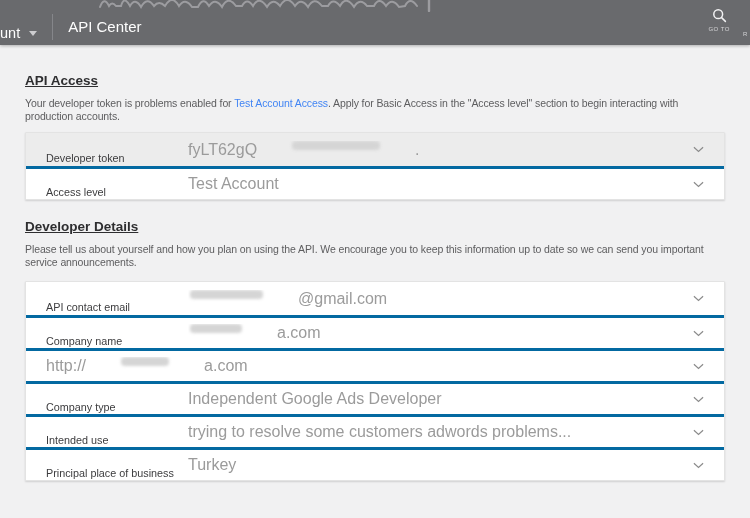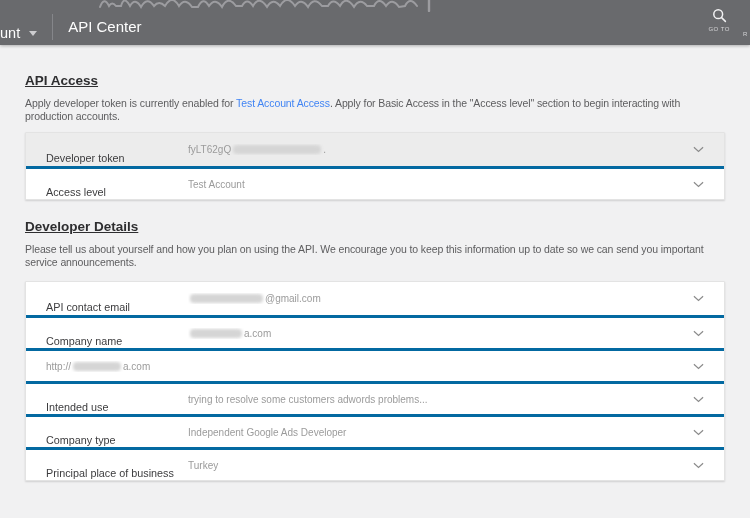--- a/index.html
+++ b/index.html
@@ -78,23 +78,23 @@
     height:33px; display:flex; align-items:center;
     padding:0 20px; cursor:pointer; background:#ffffff;
   }
   .row + .row { border-top:3px solid #0369a1; }
   .row.shaded { background:#ececec; }
   .row-label {
     width:142px; flex:none;
     font-size:10.8px; color:#3c3c3e;margin-top:16px;
   }
   .row-value {
-    flex:1; font-size:10px; color:#9b9b9b;
+    flex:1; font-size:16px; color:#9b9b9b;
     white-space:nowrap; overflow:hidden;
-    display:flex; align-items:center;
+    display:flex; gap:33px;
   }
   .blur {
     display:inline-block; height:9px; flex:none;
     background:#d5d5d5; border-radius:4px;
     filter:blur(1.4px); margin:0 2px;
   }
   .blur.w88 { width:88px; } .blur.w73 { width:73px; }
   .blur.w52 { width:52px; } .blur.w48 { width:48px; }
   .chevron { margin-left:auto; flex:none; display:flex; align-items:center; }
 </style>
@@ -124,21 +124,21 @@
     <span class="goto-label">GO TO</span>
   </div>
 
   <span class="right-fragment">R</span>
 </header>
 
 <main class="content">
 
   <h2 class="section-heading">API Access</h2>
 
-  <p class="section-desc"><span>Apply developer token is currently enabled for</span>
+  <p class="section-desc"><span>Your developer token is problems enabled for</span>
     <a class="link">Test Account Access</a><span>. Apply for Basic Access in the "Access level" section to begin interacting with production accounts.</span></p>
 
   <div class="card">
 
     <div class="row shaded">
       <span class="row-label">Developer token</span>
       <span class="row-value">
           <span>fyLT62gQ</span>
           <span class="blur w88"></span>
           <span>.</span>
@@ -201,40 +201,40 @@
           <span>a.com</span>
         </span>
       <span class="chevron">
         <svg width="11" height="7" viewBox="0 0 12 7">
             <path d="M1 1l5 4.6L11 1" fill="none" stroke="#8b8b8b" stroke-width="1.3"></path>
           </svg>
       </span>
     </div>
 
     <div class="row">
+      <span class="row-label">Company type</span>
+      <span class="row-value">Independent Google Ads Developer</span>
+      <span class="chevron">
+        <svg width="11" height="7" viewBox="0 0 12 7">
+            <path d="M1 1l5 4.6L11 1" fill="none" stroke="#8b8b8b" stroke-width="1.3"></path>
+          </svg>
+      </span>
+    </div>
+
+    <div class="row">
       <span class="row-label">Intended use</span>
       <span class="row-value">trying to resolve some customers adwords problems...</span>
       <span class="chevron">
         <svg width="11" height="7" viewBox="0 0 12 7">
             <path d="M1 1l5 4.6L11 1" fill="none" stroke="#8b8b8b" stroke-width="1.3"></path>
           </svg>
       </span>
     </div>
 
     <div class="row">
-      <span class="row-label">Company type</span>
-      <span class="row-value">Independent Google Ads Developer</span>
-      <span class="chevron">
-        <svg width="11" height="7" viewBox="0 0 12 7">
-            <path d="M1 1l5 4.6L11 1" fill="none" stroke="#8b8b8b" stroke-width="1.3"></path>
-          </svg>
-      </span>
-    </div>
-
-    <div class="row">
       <span class="row-label">Principal place of business</span>
       <span class="row-value">Turkey</span>
       <span class="chevron">
         <svg width="11" height="7" viewBox="0 0 12 7">
             <path d="M1 1l5 4.6L11 1" fill="none" stroke="#8b8b8b" stroke-width="1.3"></path>
           </svg>
       </span>
     </div>
 
   </div>

